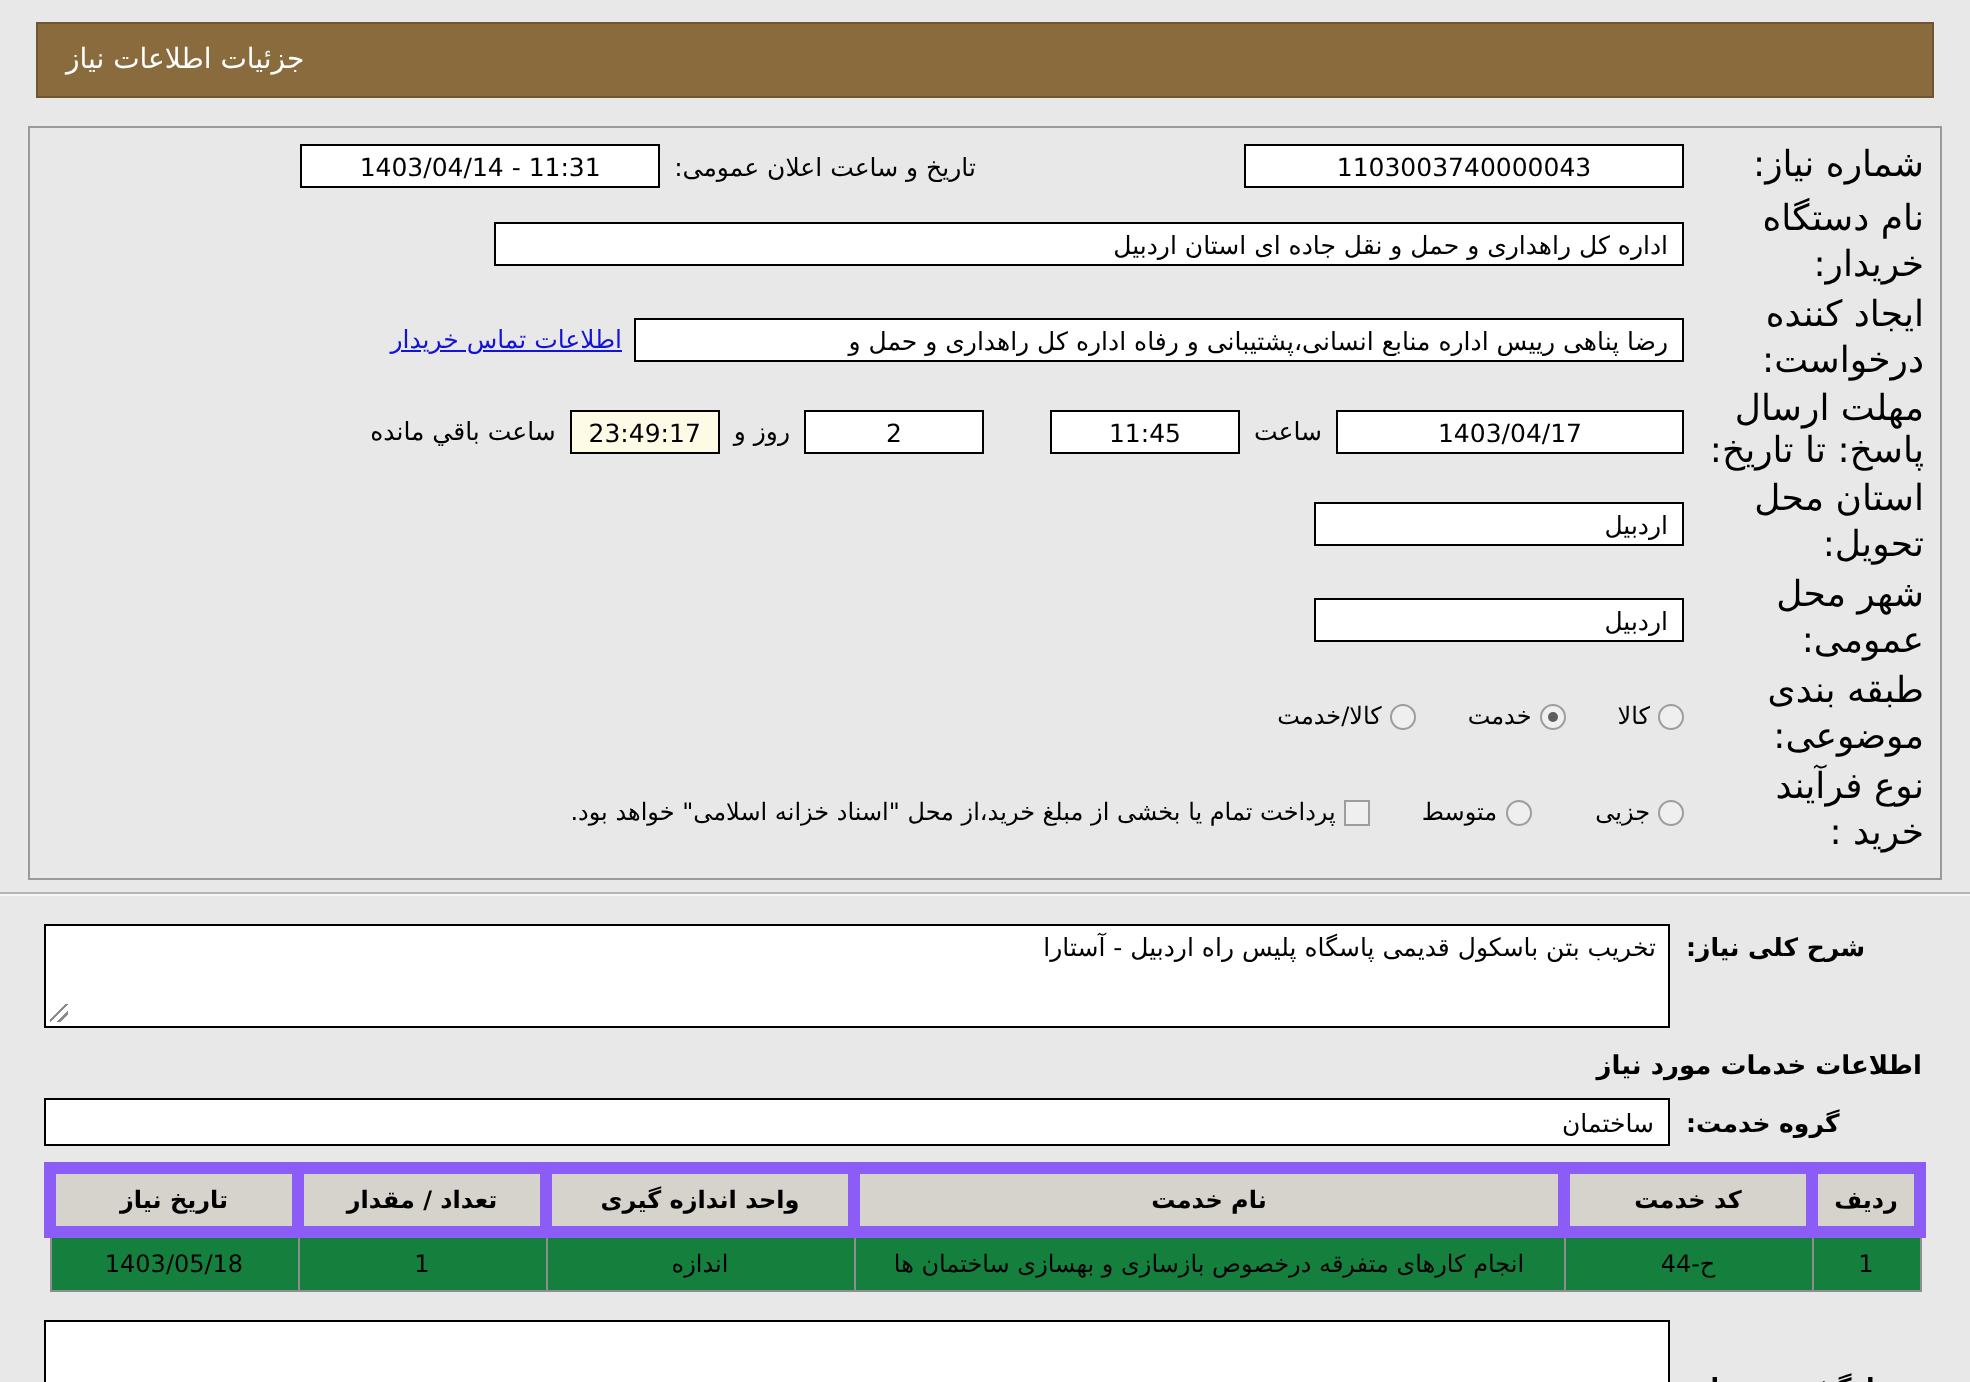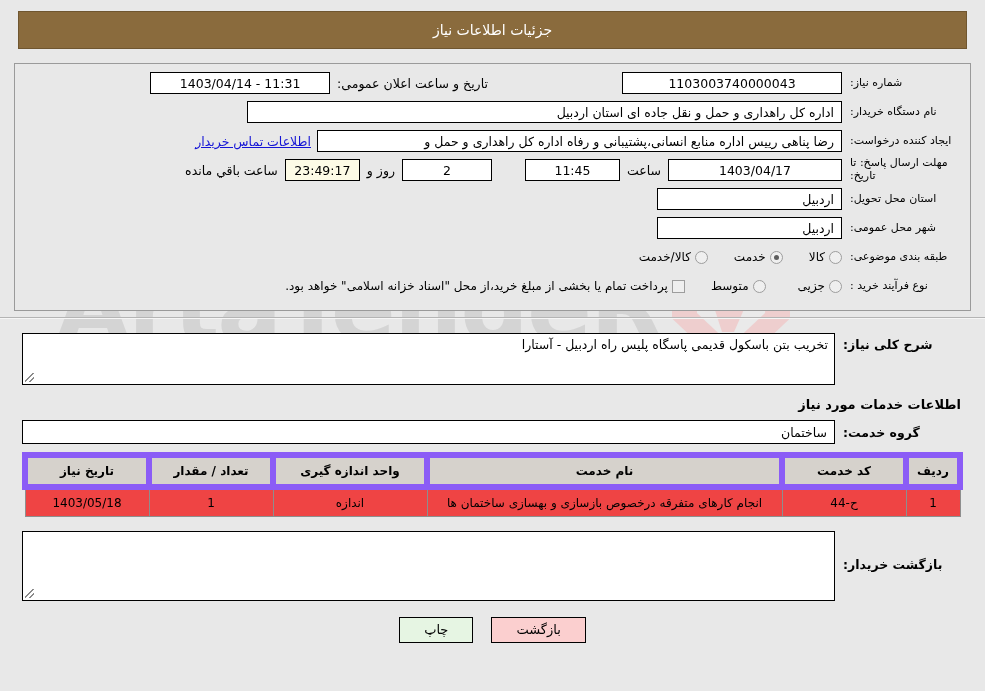--- a/index.html
+++ b/index.html
@@ -78,22 +78,22 @@
   #page { position: relative; z-index: 10; }
 
   .title-bar {
     margin: 11px 18px 0 18px;
     height: 38px;
     background: #8a6b3d;
     border: 1px solid #6f5630;
     color: #ffffff;
     display: flex;
     align-items: center;
-    justify-content: center;
-    padding: 0 2px;
+    justify-content: flex-end;
+    padding: 0 14px;
     font-size: 14px;
     box-sizing: border-box;
   }
 
   .panel {
     margin: 14px 14px 0 14px;
     border: 1px solid #9a9a9a;
     background: #e8e8e8;
     padding: 6px 8px 8px 8px;
     box-sizing: border-box;
@@ -102,23 +102,23 @@
 
   .row {
     display: flex;
     align-items: center;
     min-height: 26px;
     margin-bottom: 3px;
   }
   .lbl {
     width: 120px;
     flex: none;
-    text-align: left;
+    text-align: right;
     padding-left: 8px;
-    font-size: 11px;
+    font-size: 18px;
     box-sizing: border-box;
     line-height: 1.25;
   }
   .lbl.two-line { line-height: 1.15; }
 
   .fld {
     border: 1px solid #000;
     background: #ffffff;
     height: 22px;
     line-height: 21px;
@@ -248,21 +248,21 @@
   }
   table.items th {
     background: #d6d2cc;
     border: 6px solid #8b5cf6;
     padding: 6px 4px;
     font-weight: bold;
     text-align: center;
     white-space: nowrap;
   }
   table.items td {
-    background: #ef4444;
+    background: #15803d;
     border: 1px solid #8e8e8e;
     padding: 6px 5px;
     text-align: center;
   }
   table.items td.name { text-align: center; }
 
   .notes-row {
     display: flex;
     align-items: flex-start;
     margin-top: 14px;

